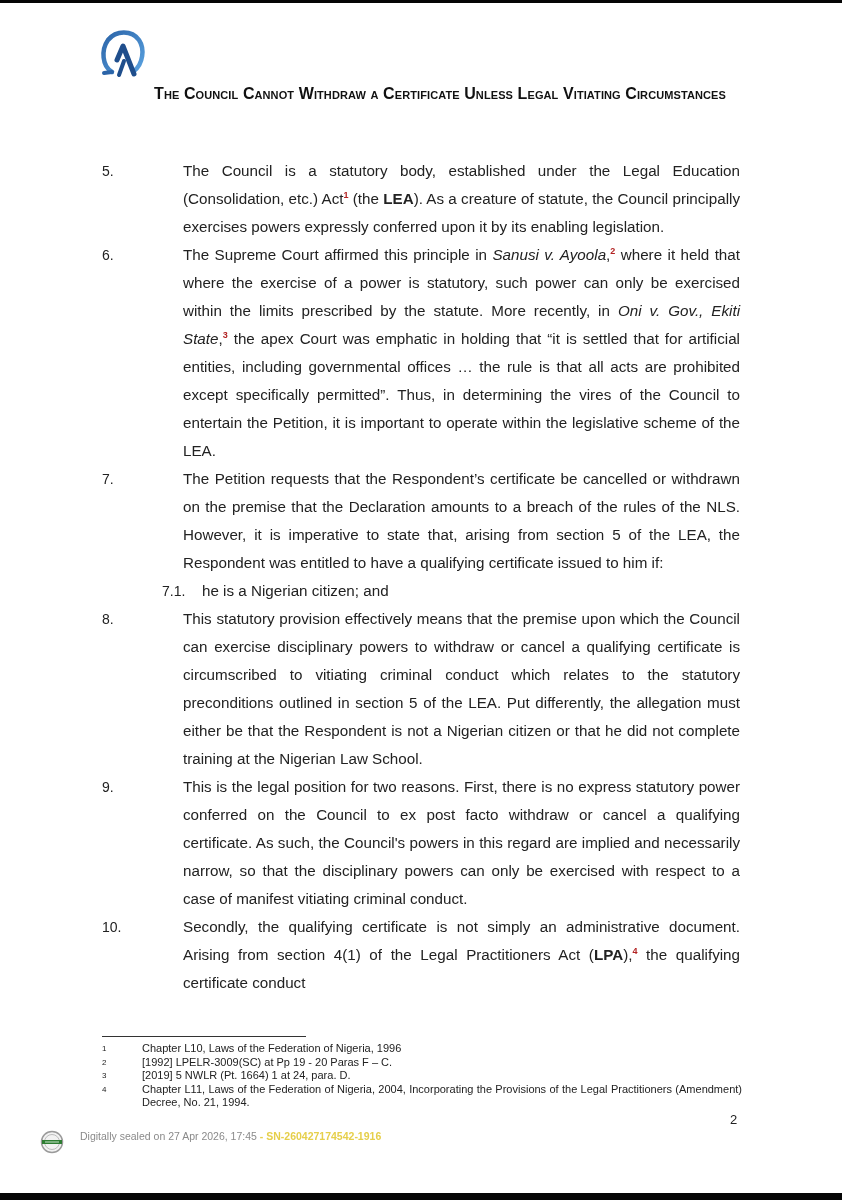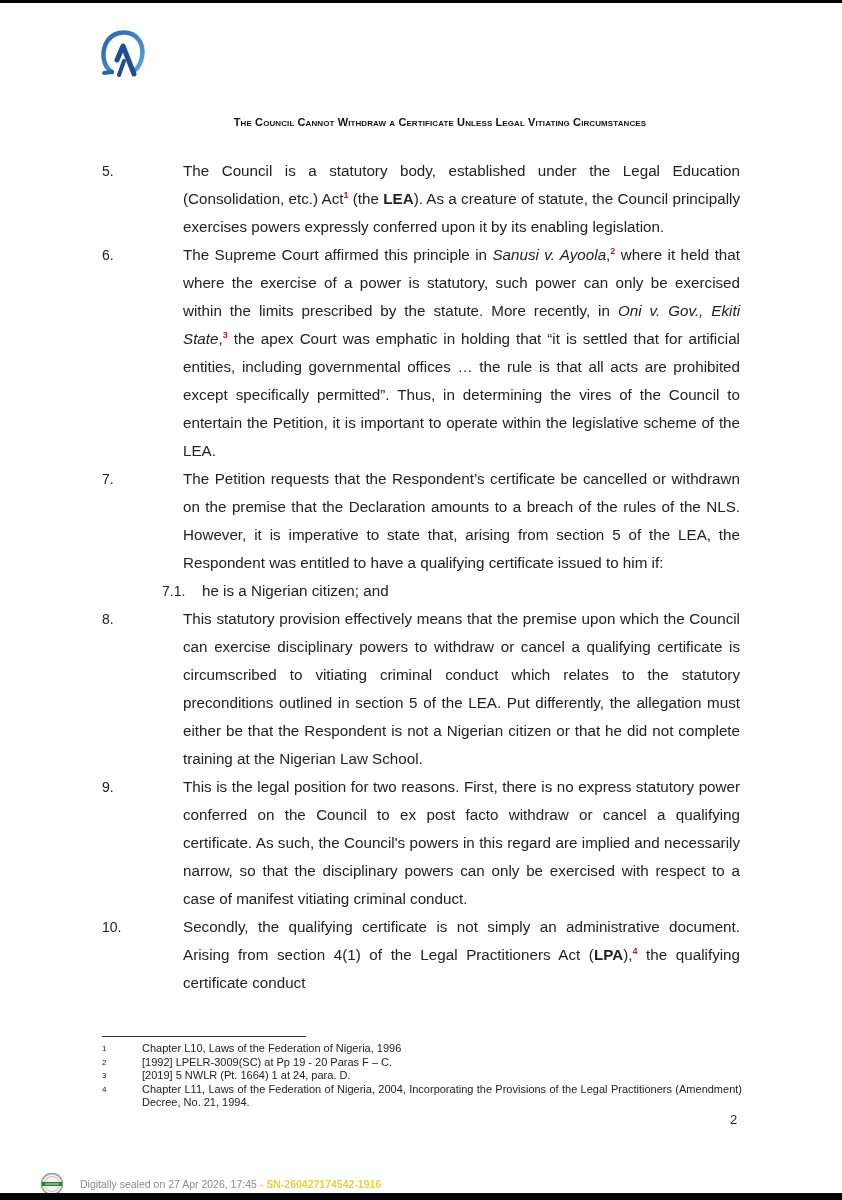--- a/index.html
+++ b/index.html
@@ -7,22 +7,22 @@
     width: 842px; height: 1200px; position: relative; overflow: hidden;
     background: #ffffff; color: #1f1f1f;
     font-family: "Liberation Sans", "DejaVu Sans", sans-serif;
   }
   .topbar { position: absolute; left: 0; top: 0; width: 842px; height: 3px; background: #050505; }
   .bottombar { position: absolute; left: 0; top: 1193px; width: 842px; height: 7px; background: #050505; }
 
   .logo { position: absolute; left: 100px; top: 28px; width: 46px; height: 50px; }
 
   .heading {
-    position: absolute; left: 130px; top: 108px; width: 620px;
-    text-align: center; font-weight: bold; font-size: 11px; line-height: 28px;
+    position: absolute; left: 130px; top: 80px; width: 620px;
+    text-align: center; font-weight: bold; font-size: 16px; line-height: 28px;
     font-variant: small-caps; letter-spacing: 0.1px; color: #111;
   }
 
   .body {
     position: absolute; left: 102px; top: 157px; width: 638px;
     font-size: 15.2px; line-height: 28px; color: #222;
   }
   .para { display: flex; }
   .para .num { width: 40px; flex: 0 0 40px; font-size: 14px; }
   .para .txt { flex: 1; text-align: justify; margin-left: 41px; }
@@ -39,21 +39,21 @@
   .footnotes {
     position: absolute; left: 102px; top: 1042px; width: 640px;
     font-size: 11px; line-height: 13.5px; color: #222;
   }
   .fnrow { display: flex; }
   .fnrow .fnnum { width: 40px; flex: 0 0 40px; font-size: 8px; }
   .fnrow .fntxt { flex: 1; text-align: justify; }
 
   .pagenum { position: absolute; left: 730px; top: 1112px; font-size: 13px; color: #222; }
 
-  .seal { position: absolute; left: 40px; top: 1172px; display: flex; align-items: center; }
+  .seal { position: absolute; left: 40px; top: 1130px; display: flex; }
   .seal-icon { width: 24px; height: 24px; }
   .seal-text { margin-left: 16px; font-size: 10.5px; color: #8a8a8a; }
   .seal-sn { color: #e6cf4a; font-weight: bold; }
 </style>
 </head>
 <body>
 
 <div class="topbar"></div>
 
 <div class="logo">

